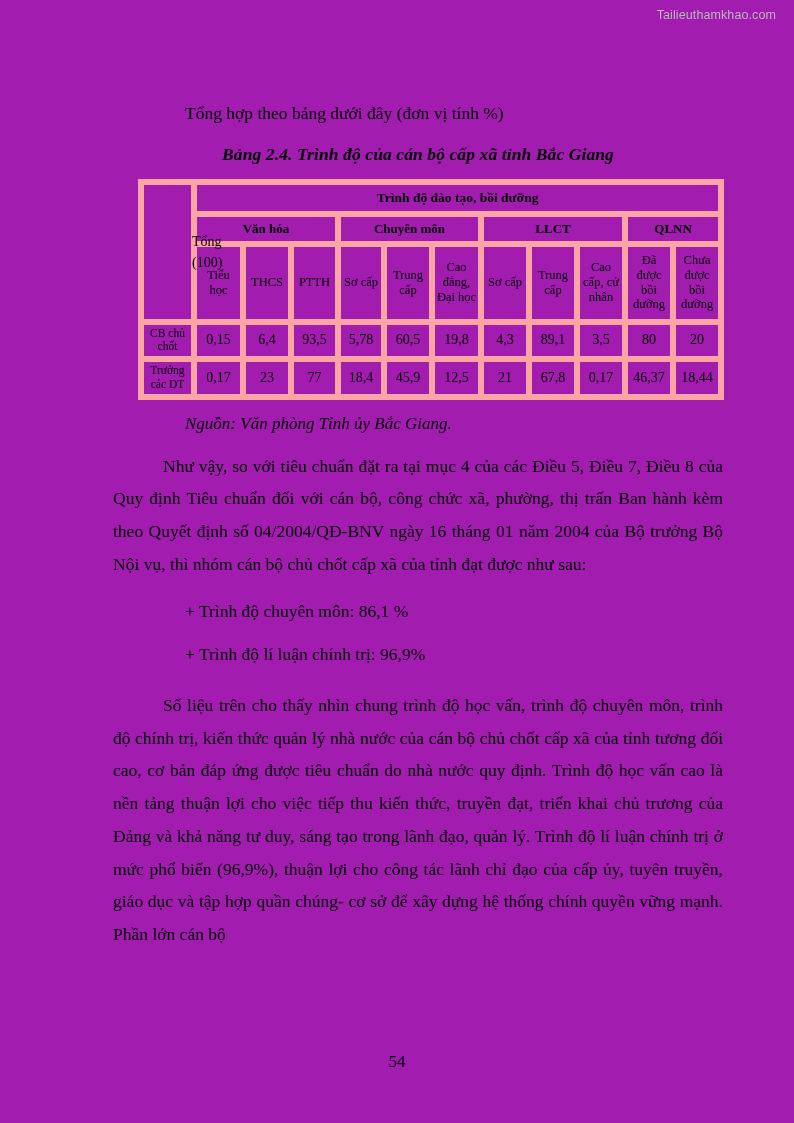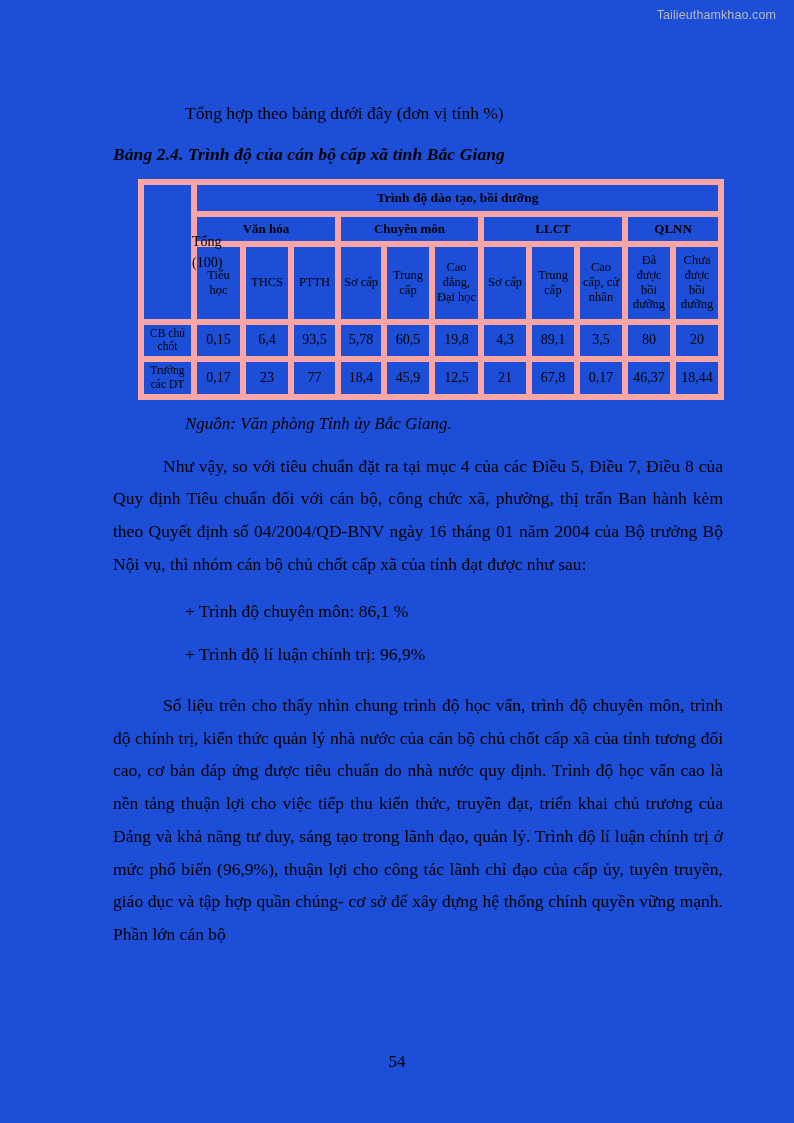--- a/index.html
+++ b/index.html
@@ -4,21 +4,21 @@
 <style>
   html, body {
     margin: 0;
     padding: 0;
     background: #ffffff;
   }
   .page {
     position: relative;
     width: 794px;
     height: 1123px;
-    background: #1d4ed8;
+    background: #a21caf;
     overflow: hidden;
     font-family: "Liberation Serif", "DejaVu Serif", serif;
     color: #000000;
     box-sizing: border-box;
   }
   .watermark {
     position: absolute;
     top: 8px;
     right: 18px;
     font-family: "Liberation Sans", sans-serif;
@@ -36,20 +36,21 @@
   .intro-line {
     font-size: 17.5px;
     line-height: 1.5;
     text-indent: 72px;
     margin: 0 0 18px 0;
   }
   .table-title {
     font-size: 17.5px;
     font-weight: bold;
     font-style: italic;
+    text-align: center;
     margin: 0 0 14px 0;
     letter-spacing: 0.1px;
   }
   table.data-table {
     border-collapse: collapse;
     width: 580px;
     margin: 0 0 0 25px;
     table-layout: fixed;
   }
   table.data-table td,

